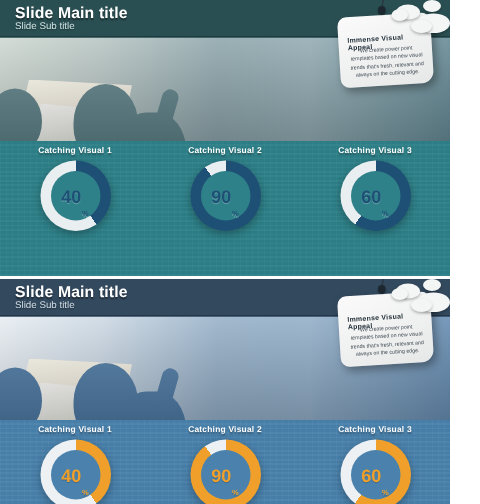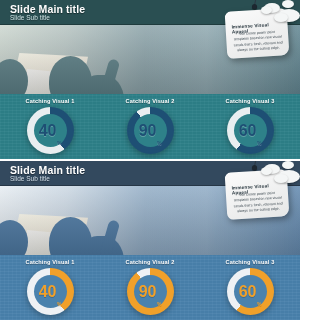--- a/index.html
+++ b/index.html
@@ -1,18 +1,18 @@
 <!DOCTYPE html>
 <html><head>
 <meta charset="utf-8">
 <style>
   html,body{margin:0;padding:0;background:#ffffff;}
   body{width:300px;height:336px;overflow:hidden;font-family:"Liberation Sans",sans-serif;}
 
-  .slide{position:relative;width:300px;height:159px;overflow:hidden;}
+  .slide{position:relative;width:300px;height:184px;overflow:hidden;}
   .slide + .slide{margin-top:2px;}
 
   
   .bg{position:absolute;inset:0;}
   .s1 .bg{background:#2e8189;}
   .s2 .bg{background:#4a82ad;}
   
   .tex{position:absolute;inset:0;opacity:.16;
        background-image:repeating-linear-gradient(0deg,rgba(255,255,255,.20) 0 1px,rgba(0,0,0,.10) 1px 3px),
                         repeating-linear-gradient(90deg,rgba(255,255,255,.14) 0 1px,rgba(0,0,0,.08) 1px 4px);}
@@ -77,21 +77,21 @@
   .stat{flex:1;position:relative;display:flex;flex-direction:column;align-items:center;padding-top:4px;}
   .slabel{font-size:5.6px;font-weight:bold;color:#ffffff;letter-spacing:.15px;
           text-shadow:0 1px 1px rgba(0,0,0,.35);margin-bottom:3px;}
   .s2 .slabel{color:#fdfdfd;}
   .donut{position:relative;width:47px;height:47px;border-radius:50%;
          filter:drop-shadow(0 2px 3px rgba(0,0,0,.30));}
   .ring{position:absolute;inset:0;border-radius:50%;}
   .hole{position:absolute;inset:7px;border-radius:50%;display:flex;align-items:center;justify-content:center;}
   .s1 .hole{background:#2e8189;}
   .s2 .hole{background:#4a82ad;}
-  .val{font-size:16px;font-weight:bold;line-height:1;}
+  .val{font-size:12px;font-weight:bold;line-height:1;}
   .pct{font-size:5px;font-weight:bold;margin-left:.5px;align-self:flex-end;padding-bottom:1.5px;}
   .s1 .val,.s1 .pct{color:#1e4f74;text-shadow:0 1px 0 rgba(255,255,255,.25);}
   .s2 .val,.s2 .pct{color:#f0a02a;text-shadow:0 1px 0 rgba(0,0,0,.18);}
 </style>
 </head>
 <body>
 
 <div class="slide s1">
   <div class="bg">
       <div class="tex"></div>

